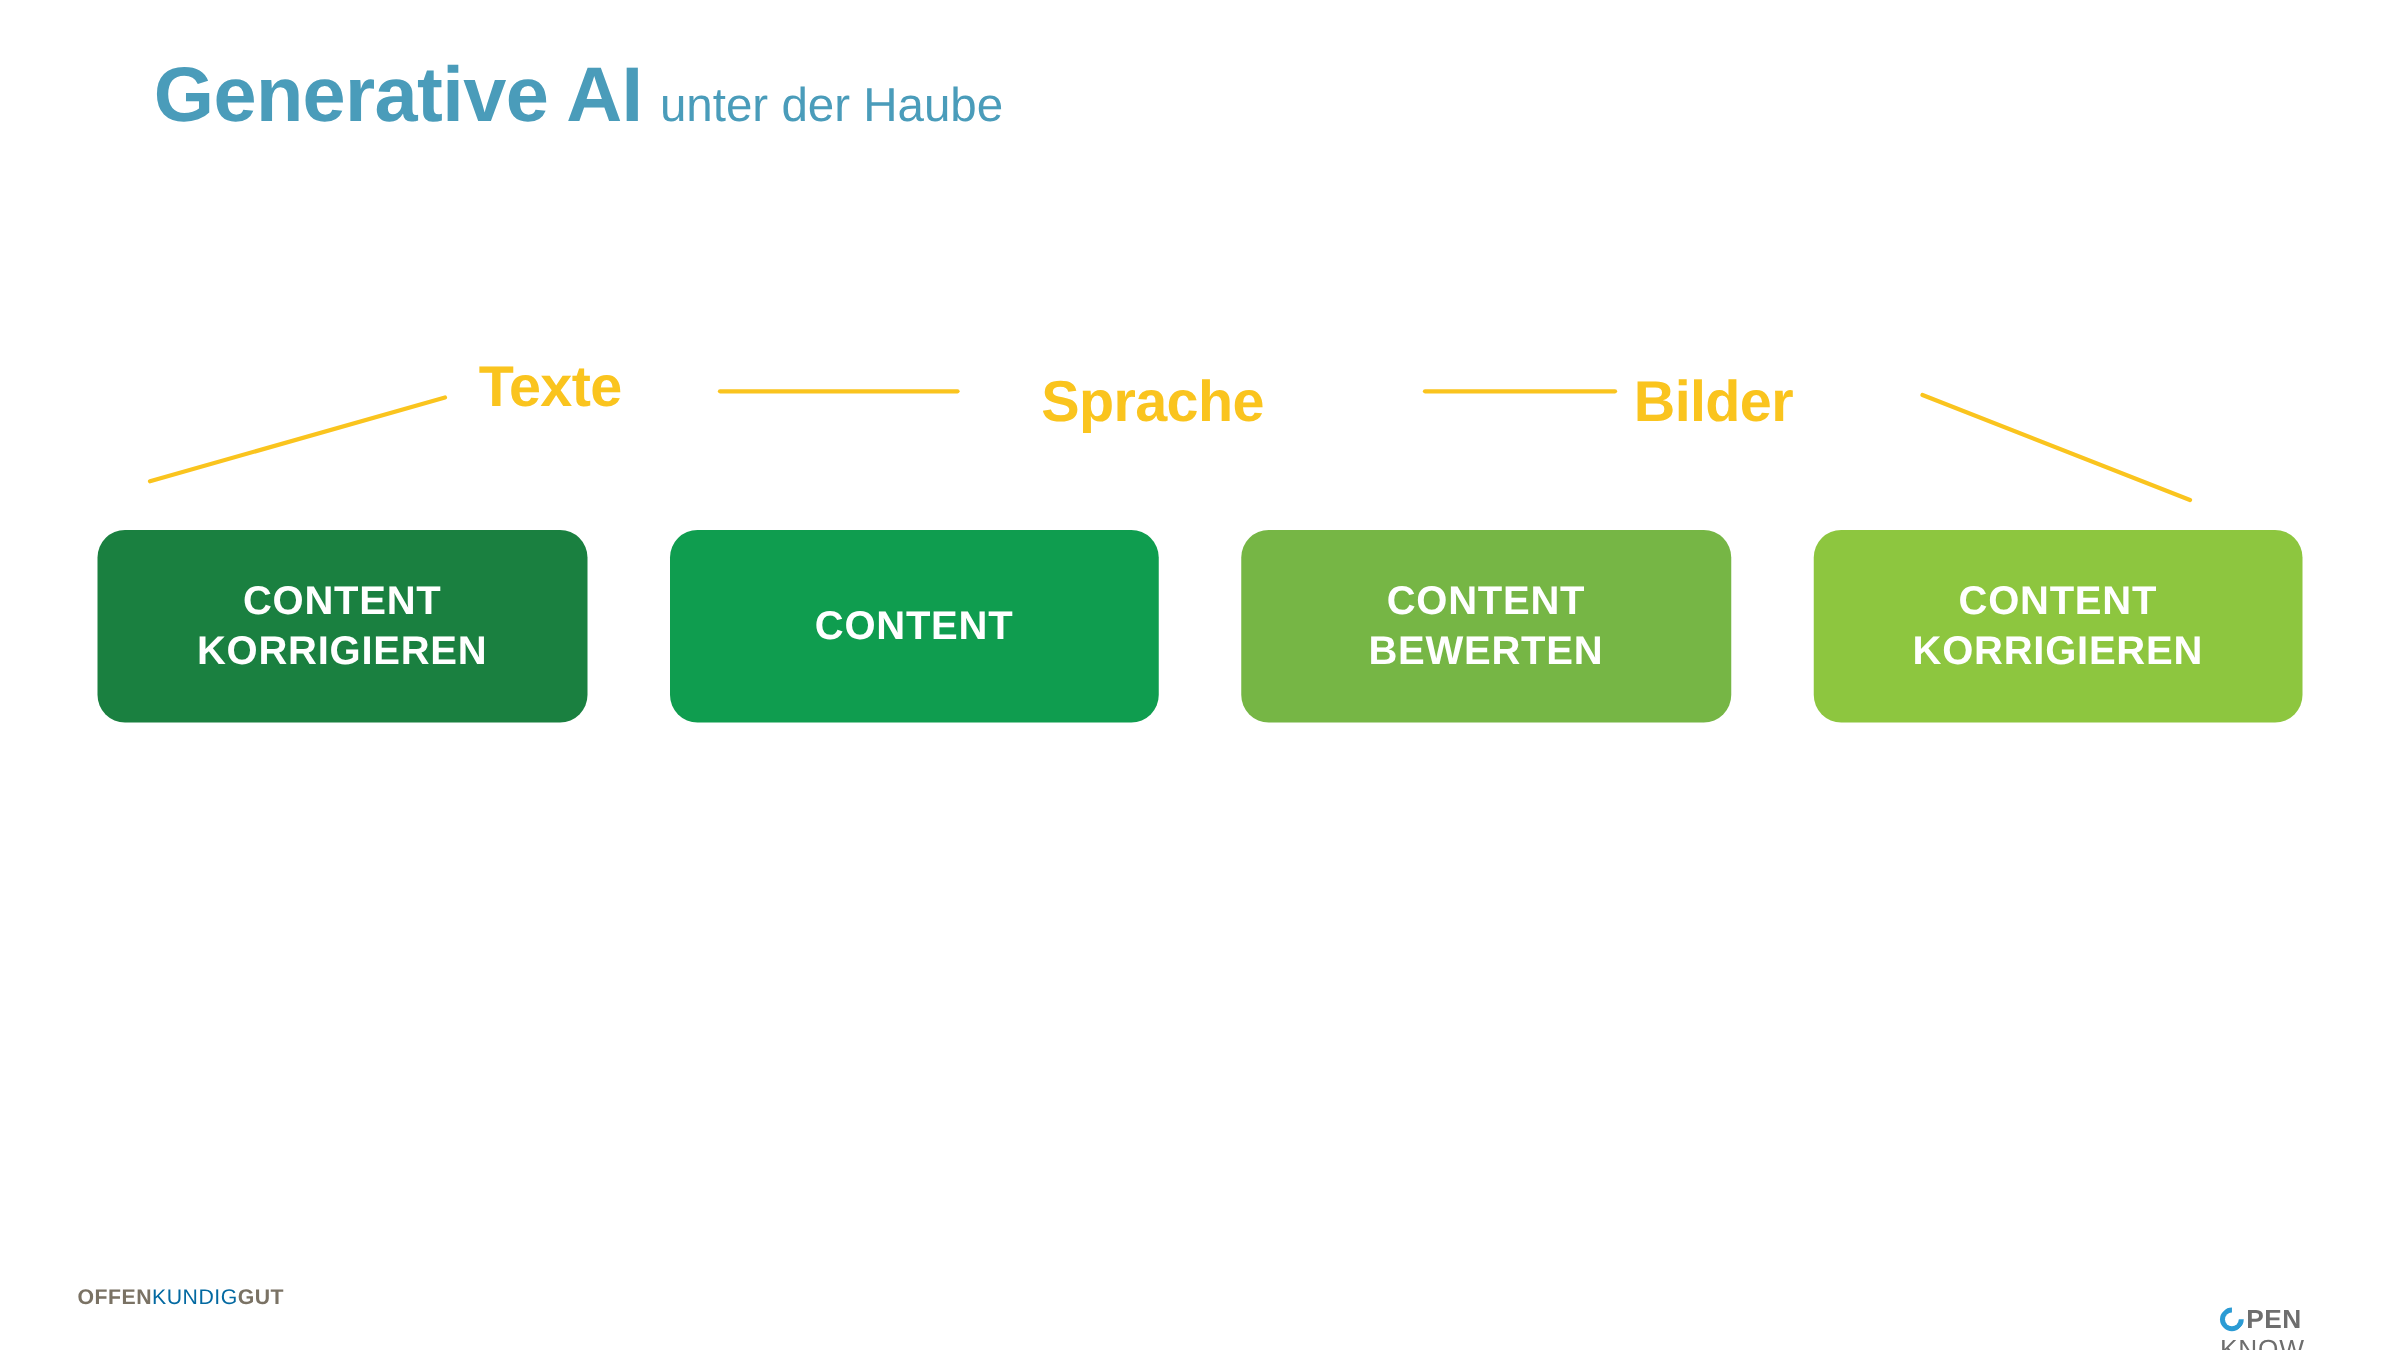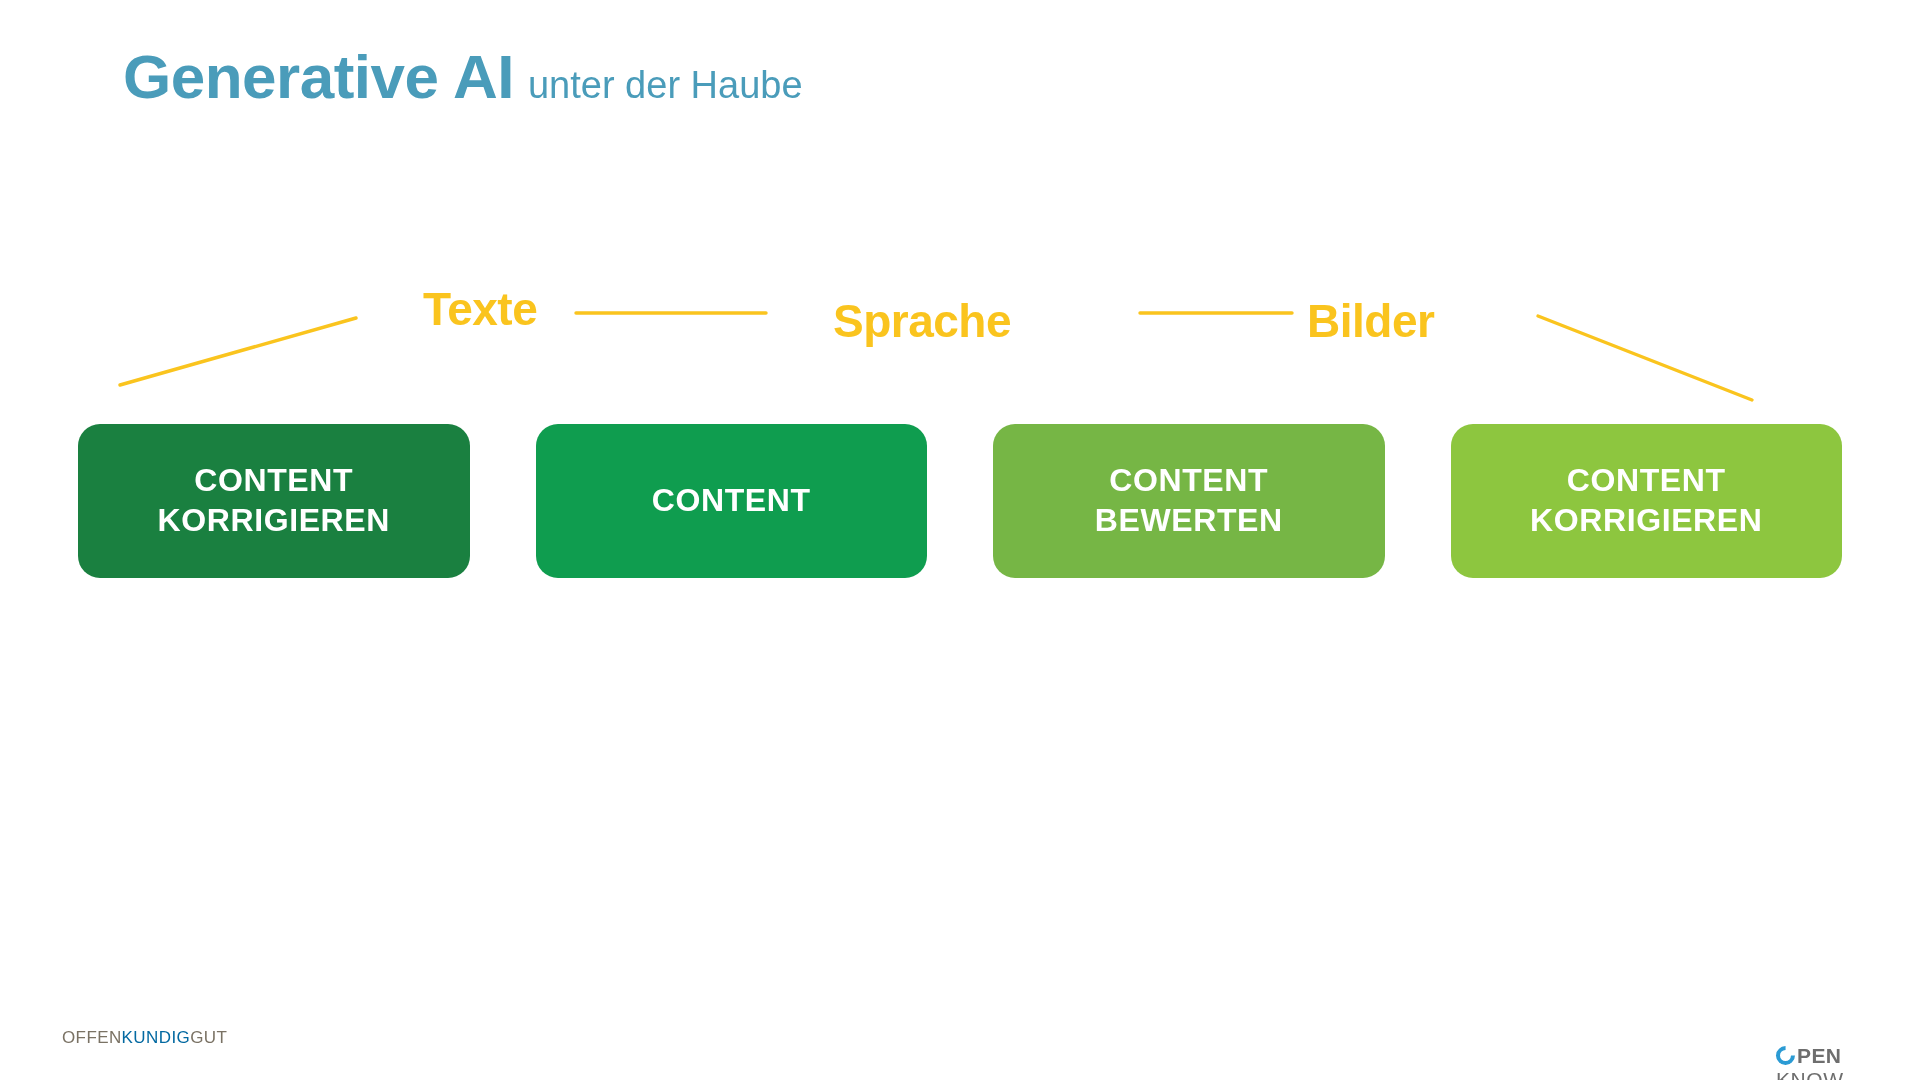--- a/index.html
+++ b/index.html
@@ -39,21 +39,21 @@
 
   
   .cat-label {
     position:absolute;
     font-size:46px;
     font-weight:bold;
     color:#FAC41E;
     white-space:nowrap;
     letter-spacing:-0.5px;
   }
-  #cat-texte   { left:383px;  top:282px;margin-left:40px; }
+  #cat-texte   { left:383px;  top:282px; }
   #cat-sprache { left:833px;  top:294px; }
   #cat-bilder  { left:1307px; top:294px; }
 
   
   #connectors {
     position:absolute;
     left:0; top:0;
     width:1920px; height:1080px;
     pointer-events:none;
   }
@@ -85,21 +85,21 @@
 
   
   #okg-logo {
     position:absolute;
     left:62px; top:1028px;
     font-size:17px;
     letter-spacing:0.4px;
     color:#7A7264;
     white-space:nowrap;
   }
-  #okg-logo .b { font-weight:normal; }
+  #okg-logo .b { font-weight:bold; }
   #okg-logo .l { font-weight:normal; color:#0369a1; }
 
   
   #ok-logo {
     position:absolute;
     right:48px; top:996px;
     width:96px;
     text-align:left;
     line-height:1.12;
     margin-top:48px;

